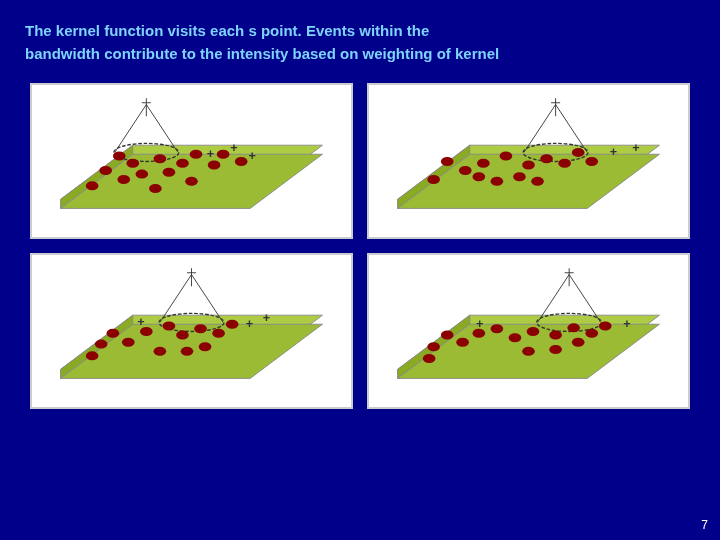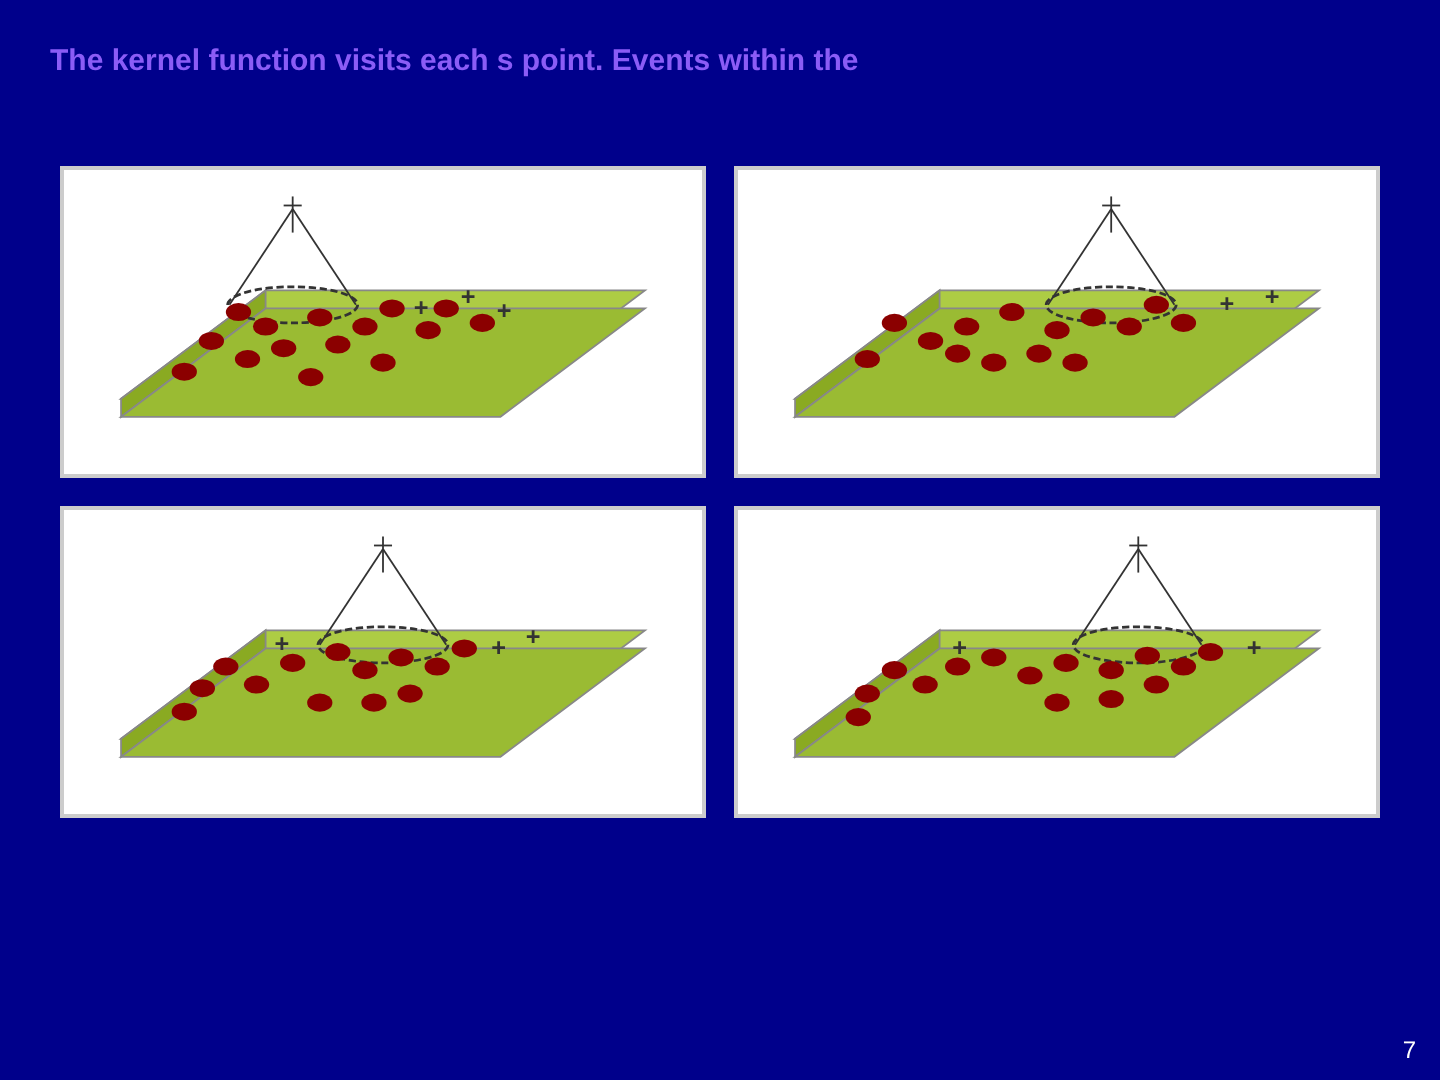--- a/index.html
+++ b/index.html
@@ -8,21 +8,21 @@
       height: 540px;
       background-color: #00008B;
       font-family: Arial, sans-serif;
       overflow: hidden;
       position: relative;
     }
     .content-area {
       padding: 20px 25px 15px 25px;
     }
     .description-text {
-      color: #8b5cf6;
+      color: #7dd3fc;
       font-size: 15px;
       line-height: 1.5;
       font-weight: bold;
       margin-bottom: 18px;
     }
     .diagrams-grid {
       display: grid;
       grid-template-columns: 1fr 1fr;
       grid-template-rows: 1fr 1fr;
       gap: 14px;
@@ -51,21 +51,21 @@
       color: white;
       font-size: 12px;
     }
   </style>
 </head>
 <body>
 
 <div class="content-area">
   <div class="description-text">
     <span>The  kernel  function  visits  each  s  point.  Events  within  the</span><br>
-    <br>
+    <span>bandwidth contribute to the intensity based on weighting of kernel</span><br>
   </div>
 
   <div class="diagrams-grid">
 
     <div class="diagram-panel">
       <div class="diagram-inner">
         <svg viewBox="0 0 330 155" class="diagram-svg">
 
           <polygon points="20,120 100,60 310,60 230,120" fill="#ADCC44" stroke="#888" stroke-width="1"></polygon>
 

